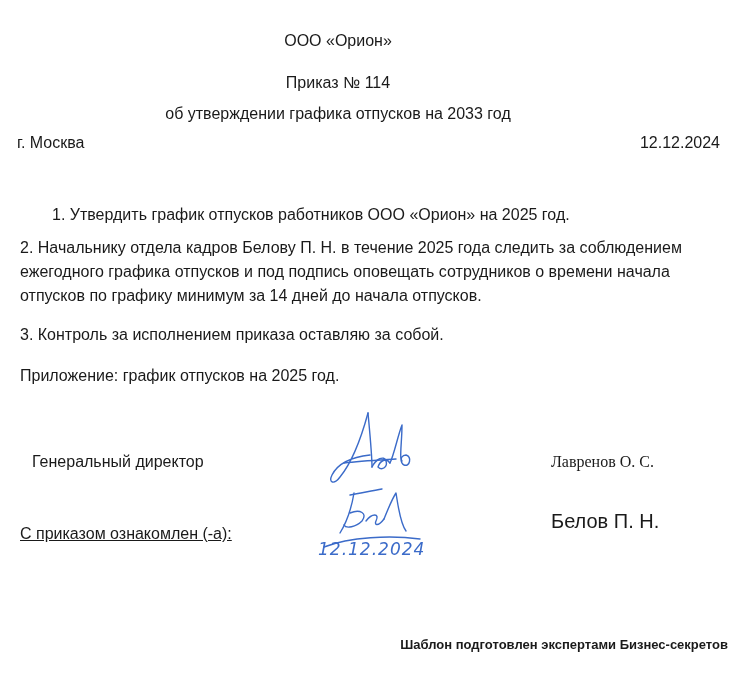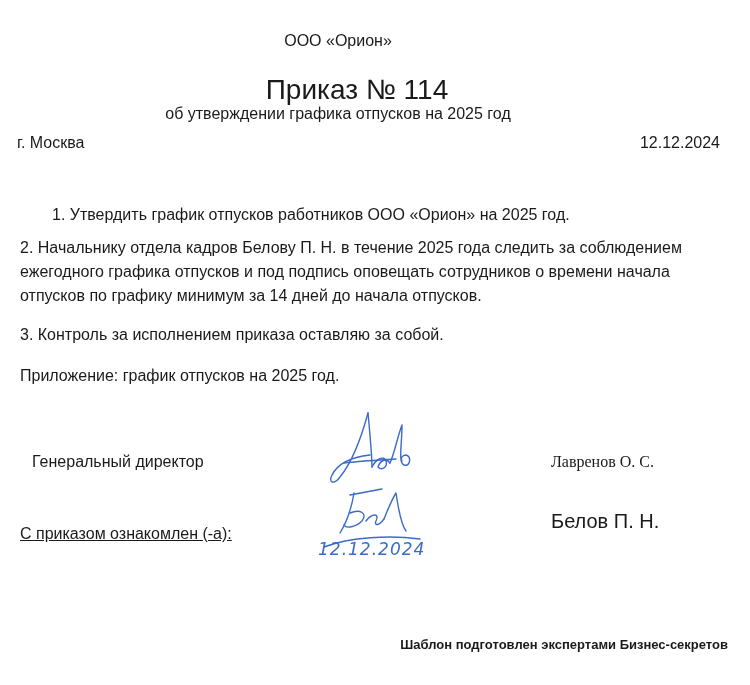--- a/index.html
+++ b/index.html
@@ -3,21 +3,21 @@
   <meta charset="utf-8">
   <style>
     html, body { margin:0; padding:0; }
     body {
       width:750px; height:685px; background:#ffffff; position:relative; overflow:hidden;
       font-family: "Liberation Sans", sans-serif; color:#1a1a1a;
     }
     .abs { position:absolute; white-space:nowrap; }
     .center { left:0; width:676px; text-align:center; }
     .org { top:32px; font-size:16px; }
-    .title { top:74px; font-size:28px;padding-left:19px; }
+    .title { top:74px; font-size:16px; }
     .subtitle { top:105px; font-size:16px; }
     .city { top:134px; left:17px; font-size:16px; }
     .date { top:134px; right:30px; font-size:16px; }
     .para { left:20px; font-size:16px; line-height:24px; white-space:normal; width:700px; }
     .p1 { top:203px;margin-left:32px; }
     .p2 { top:236px; }
     .p3 { top:323px; }
     .p4 { top:364px; }
     .sig-role { top:453px; left:32px; font-size:16px; }
     .sig-name { top:453px; left:551px; font-size:16px;font-family:Liberation Serif, serif; }
@@ -26,21 +26,21 @@
     .signature { position:absolute; left:310px; top:405px; width:130px; height:160px; }
     .sig-date { position:absolute; left:318px; top:539px; font-size:17px; color:#3b6bc9; font-style:italic; letter-spacing:1px; font-family:"DejaVu Sans", sans-serif; }
     .footer { top:637px; right:22px; font-size:13px;font-weight:bold; }
   </style>
 </head>
 <body>
 
 <div>
   <div class="abs center org">ООО «Орион»</div>
   <div class="abs center title">Приказ № 114</div>
-  <div class="abs center subtitle">об утверждении графика отпусков на 2025 год</div>
+  <div class="abs center subtitle">об утверждении графика отпусков на 2033 год</div>
   <div class="abs city">г. Москва</div>
   <div class="abs date">12.12.2024</div>
 
   <div class="abs para p1">1. Утвердить график отпусков работников ООО «Орион» на 2025 год.</div>
   <div class="abs para p2">2. Начальнику отдела кадров Белову П. Н. в течение 2025 года следить за соблюдением ежегодного графика отпусков и под подпись оповещать сотрудников о времени начала отпусков по графику минимум за 14 дней до начала отпусков.</div>
   <div class="abs para p3">3. Контроль за исполнением приказа оставляю за собой.</div>
   <div class="abs para p4">Приложение: график отпусков на 2025 год.</div>
 
   <div class="abs sig-role">Генеральный директор</div>
   <div class="abs sig-name">Лавренов О. С.</div>

